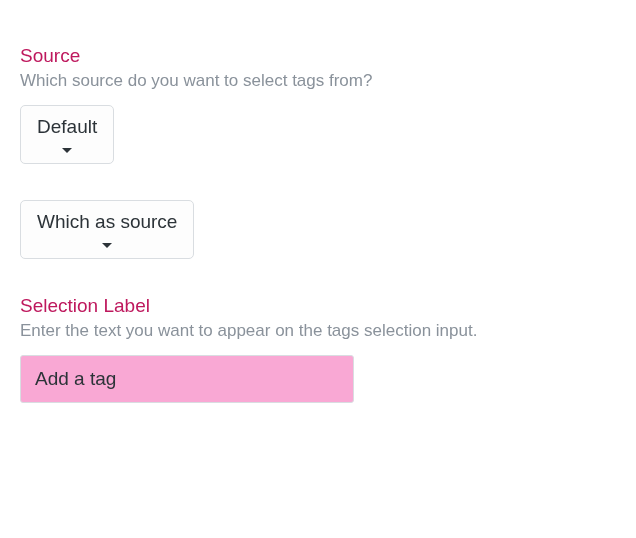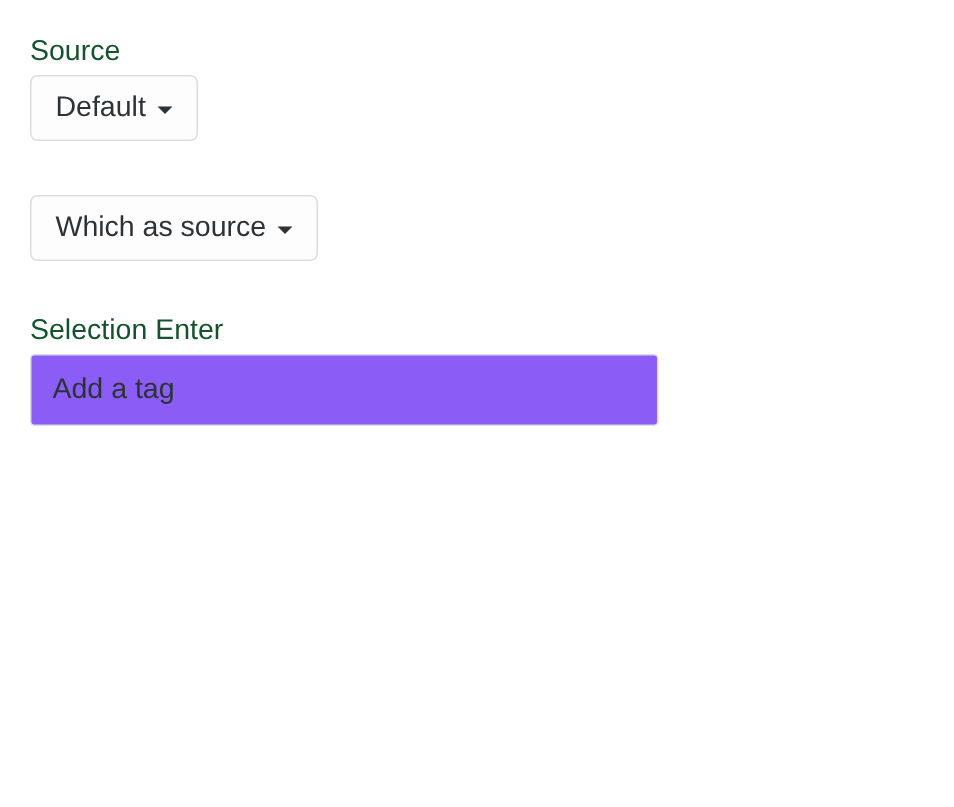--- a/index.html
+++ b/index.html
@@ -11,76 +11,80 @@
       color: #2c3338;
     }
     .field-group {
       margin-bottom: 36px;
     }
     .field-group:last-child {
       margin-bottom: 0;
     }
     .field-label {
       font-size: 19px;
-      color: #14532d;
+      color: #be185d;
       font-weight: 400;
       margin-bottom: 4px;
+      margin-top: 21px;
     }
     .field-help {
       font-size: 17px;
       color: #8a929b;
       font-weight: 400;
       margin-bottom: 14px;
     }
     .dropdown {
       display: inline-flex;
       align-items: center;
       border: 1px solid #d9dde1;
       border-radius: 5px;
       background: #fdfdfd;
       padding: 10px 16px 10px 16px;
       font-size: 19px;
       color: #2c3338;
       cursor: pointer;
       gap: 8px;
+      flex-direction: column;
     }
     .dropdown .caret {
       width: 0;
       height: 0;
       border-left: 5px solid transparent;
       border-right: 5px solid transparent;
       border-top: 5px solid #2c3338;
       margin-top: 2px;
     }
     .text-input {
       display: block;
-      width: 419px;
+      width: 334px;
       border: 1px solid #d9dde1;
       border-radius: 3px;
-      background: #8b5cf6;
+      background: #f9a8d4;
       padding: 12px 14px;
       font-size: 19px;
       color: #2c3338;
       font-family: inherit;
     }
   </style>
 </head>
 <body>
 
 <div class="field-group">
   <div class="field-label">Source</div>
+  <div class="field-help">Which source do you want to select tags from?</div>
   <div class="dropdown">
     <span>Default</span>
     <span class="caret"></span>
   </div>
 </div>
 
 <div class="field-group">
   <div class="dropdown">
     <span>Which as source</span>
     <span class="caret"></span>
   </div>
 </div>
 
 <div class="field-group">
-  <div class="field-label">Selection Enter</div>
+  <div class="field-label">Selection Label</div>
+  <div class="field-help">Enter the text you want to appear on the tags selection input.</div>
   <input type="text" class="text-input" value="Add a tag" style="">
 </div>
 
 </body></html>

